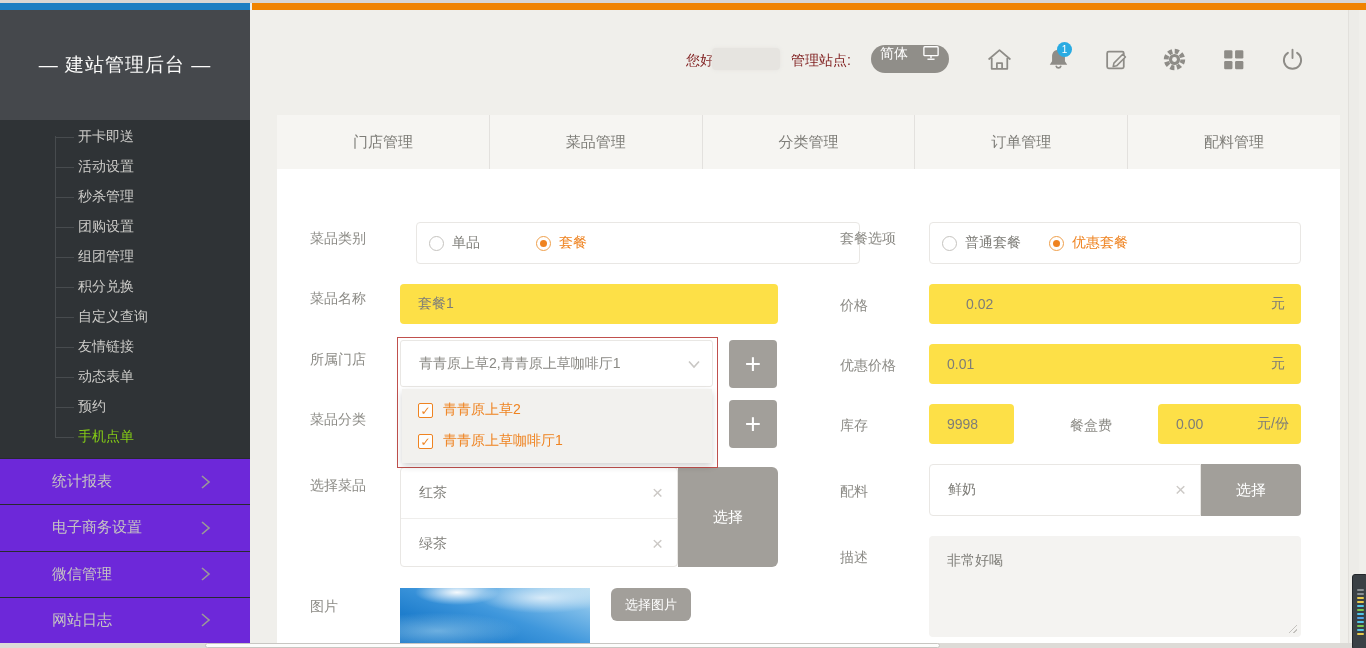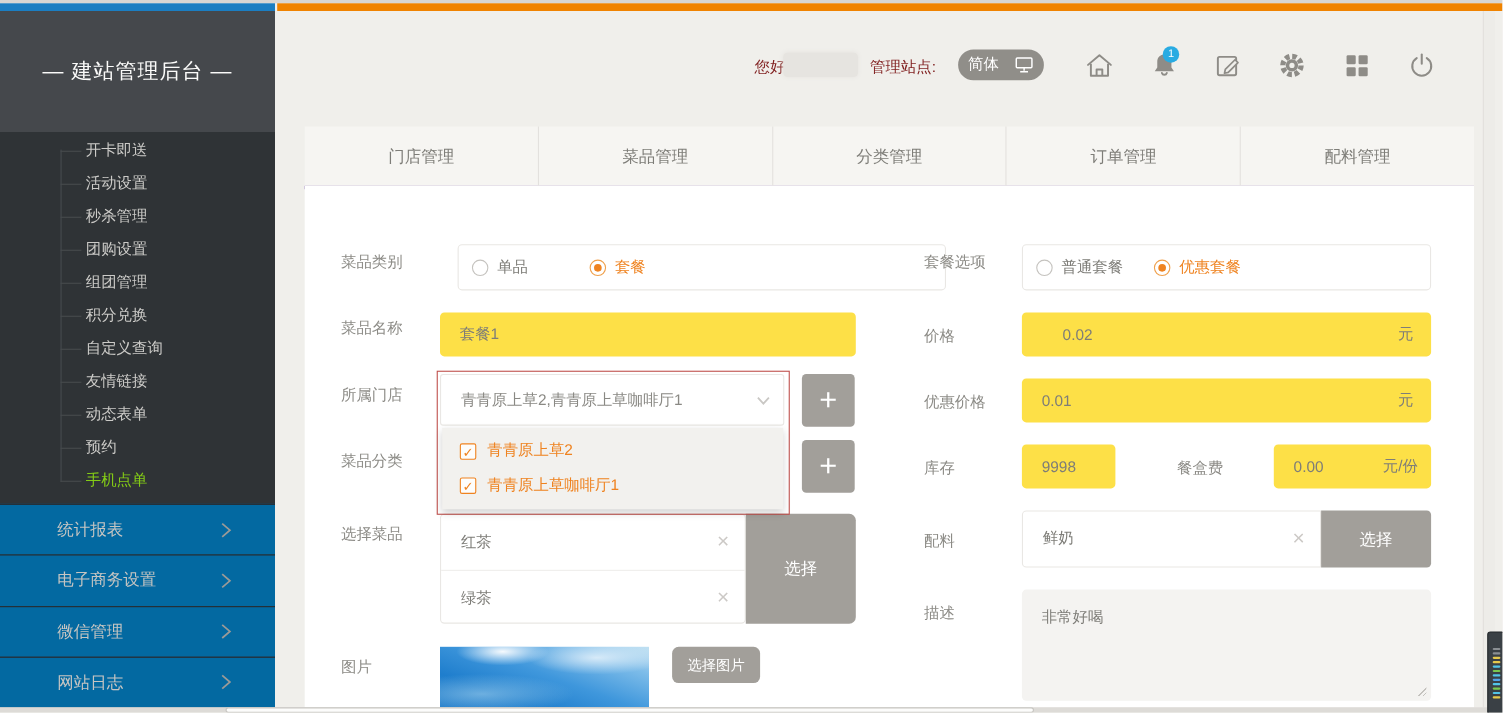--- a/index.html
+++ b/index.html
@@ -12,26 +12,26 @@
   .bar-orange{left:252px;top:3px;width:1114px;height:7px;background:#f08300;}
   
   .sidebar{left:0;top:10px;width:250px;height:633px;background:#2f3336;}
   .logo{position:absolute;left:0;top:0;width:250px;height:110px;background:#45484c;display:flex;align-items:center;justify-content:center;color:#fbfbfa;font-size:19px;letter-spacing:1px;}
   .tree{position:absolute;left:0;top:112px;width:250px;height:330px;}
   .vline{position:absolute;left:55px;top:14px;width:1px;height:302px;background:#474b4e;}
   .mitem{position:relative;height:30px;display:flex;align-items:center;padding-left:78px;font-size:14px;color:#cccbc8;cursor:pointer;}
   .mitem::before{content:"";position:absolute;left:55px;top:50%;width:19px;height:1px;background:#474b4e;}
   .mitem.active{color:#84cc16;}
   .groups{position:absolute;left:0;top:448px;width:250px;bottom:0;display:flex;flex-direction:column;}
-  .group{flex:1;background:#0369a1;border-top:1px solid #282b2e;display:flex;align-items:center;padding:0 0 0 52px;font-size:15px;color:#c6c5c2;position:relative;cursor:pointer;}
+  .group{flex:1;background:#6d28d9;border-top:1px solid #282b2e;display:flex;align-items:center;padding:0 0 0 52px;font-size:15px;color:#c6c5c2;position:relative;cursor:pointer;}
   .group svg{position:absolute;right:38px;}
   
   .htext{font-size:14px;color:#7f1d1d;}
   .pill-name{left:712px;top:48px;width:68px;height:22px;background:#e6e4e0;border-radius:4px;box-shadow:0 0 4px #e6e4e0;}
-  .pill-lang{left:871px;top:45px;width:78px;height:28px;background:#908e89;border-radius:14px;color:#fff;display:flex;align-items:center;justify-content:center;gap:14px;font-size:14px;cursor:pointer;}
+  .pill-lang{left:871px;top:45px;width:78px;height:28px;background:#908e89;border-radius:14px;color:#fff;display:flex;justify-content:center;gap:14px;font-size:14px;cursor:pointer;}
   .hicon{width:27px;height:27px;cursor:pointer;}
   .badge{left:1057px;top:42px;width:15px;height:15px;background:#29abe2;border-radius:50%;color:#fff;font-size:10px;display:flex;align-items:center;justify-content:center;}
   
   .tabbar{left:277px;top:115px;width:1063px;height:54px;background:#f6f5f2;display:flex;border-bottom:3px solid #4c1d95;}
   .tab{flex:1;display:flex;align-items:center;justify-content:center;font-size:15px;color:#7e7d78;cursor:pointer;}
   .tab + .tab{border-left:1px solid #e3e1de;}
   
   .card{left:277px;top:169px;width:1063px;height:474px;background:#fff;}
   .flabel{font-size:14px;color:#8c8b86;}
   .wbox{background:#fff;border:1px solid #e9e7e4;border-radius:4px;box-sizing:border-box;}

